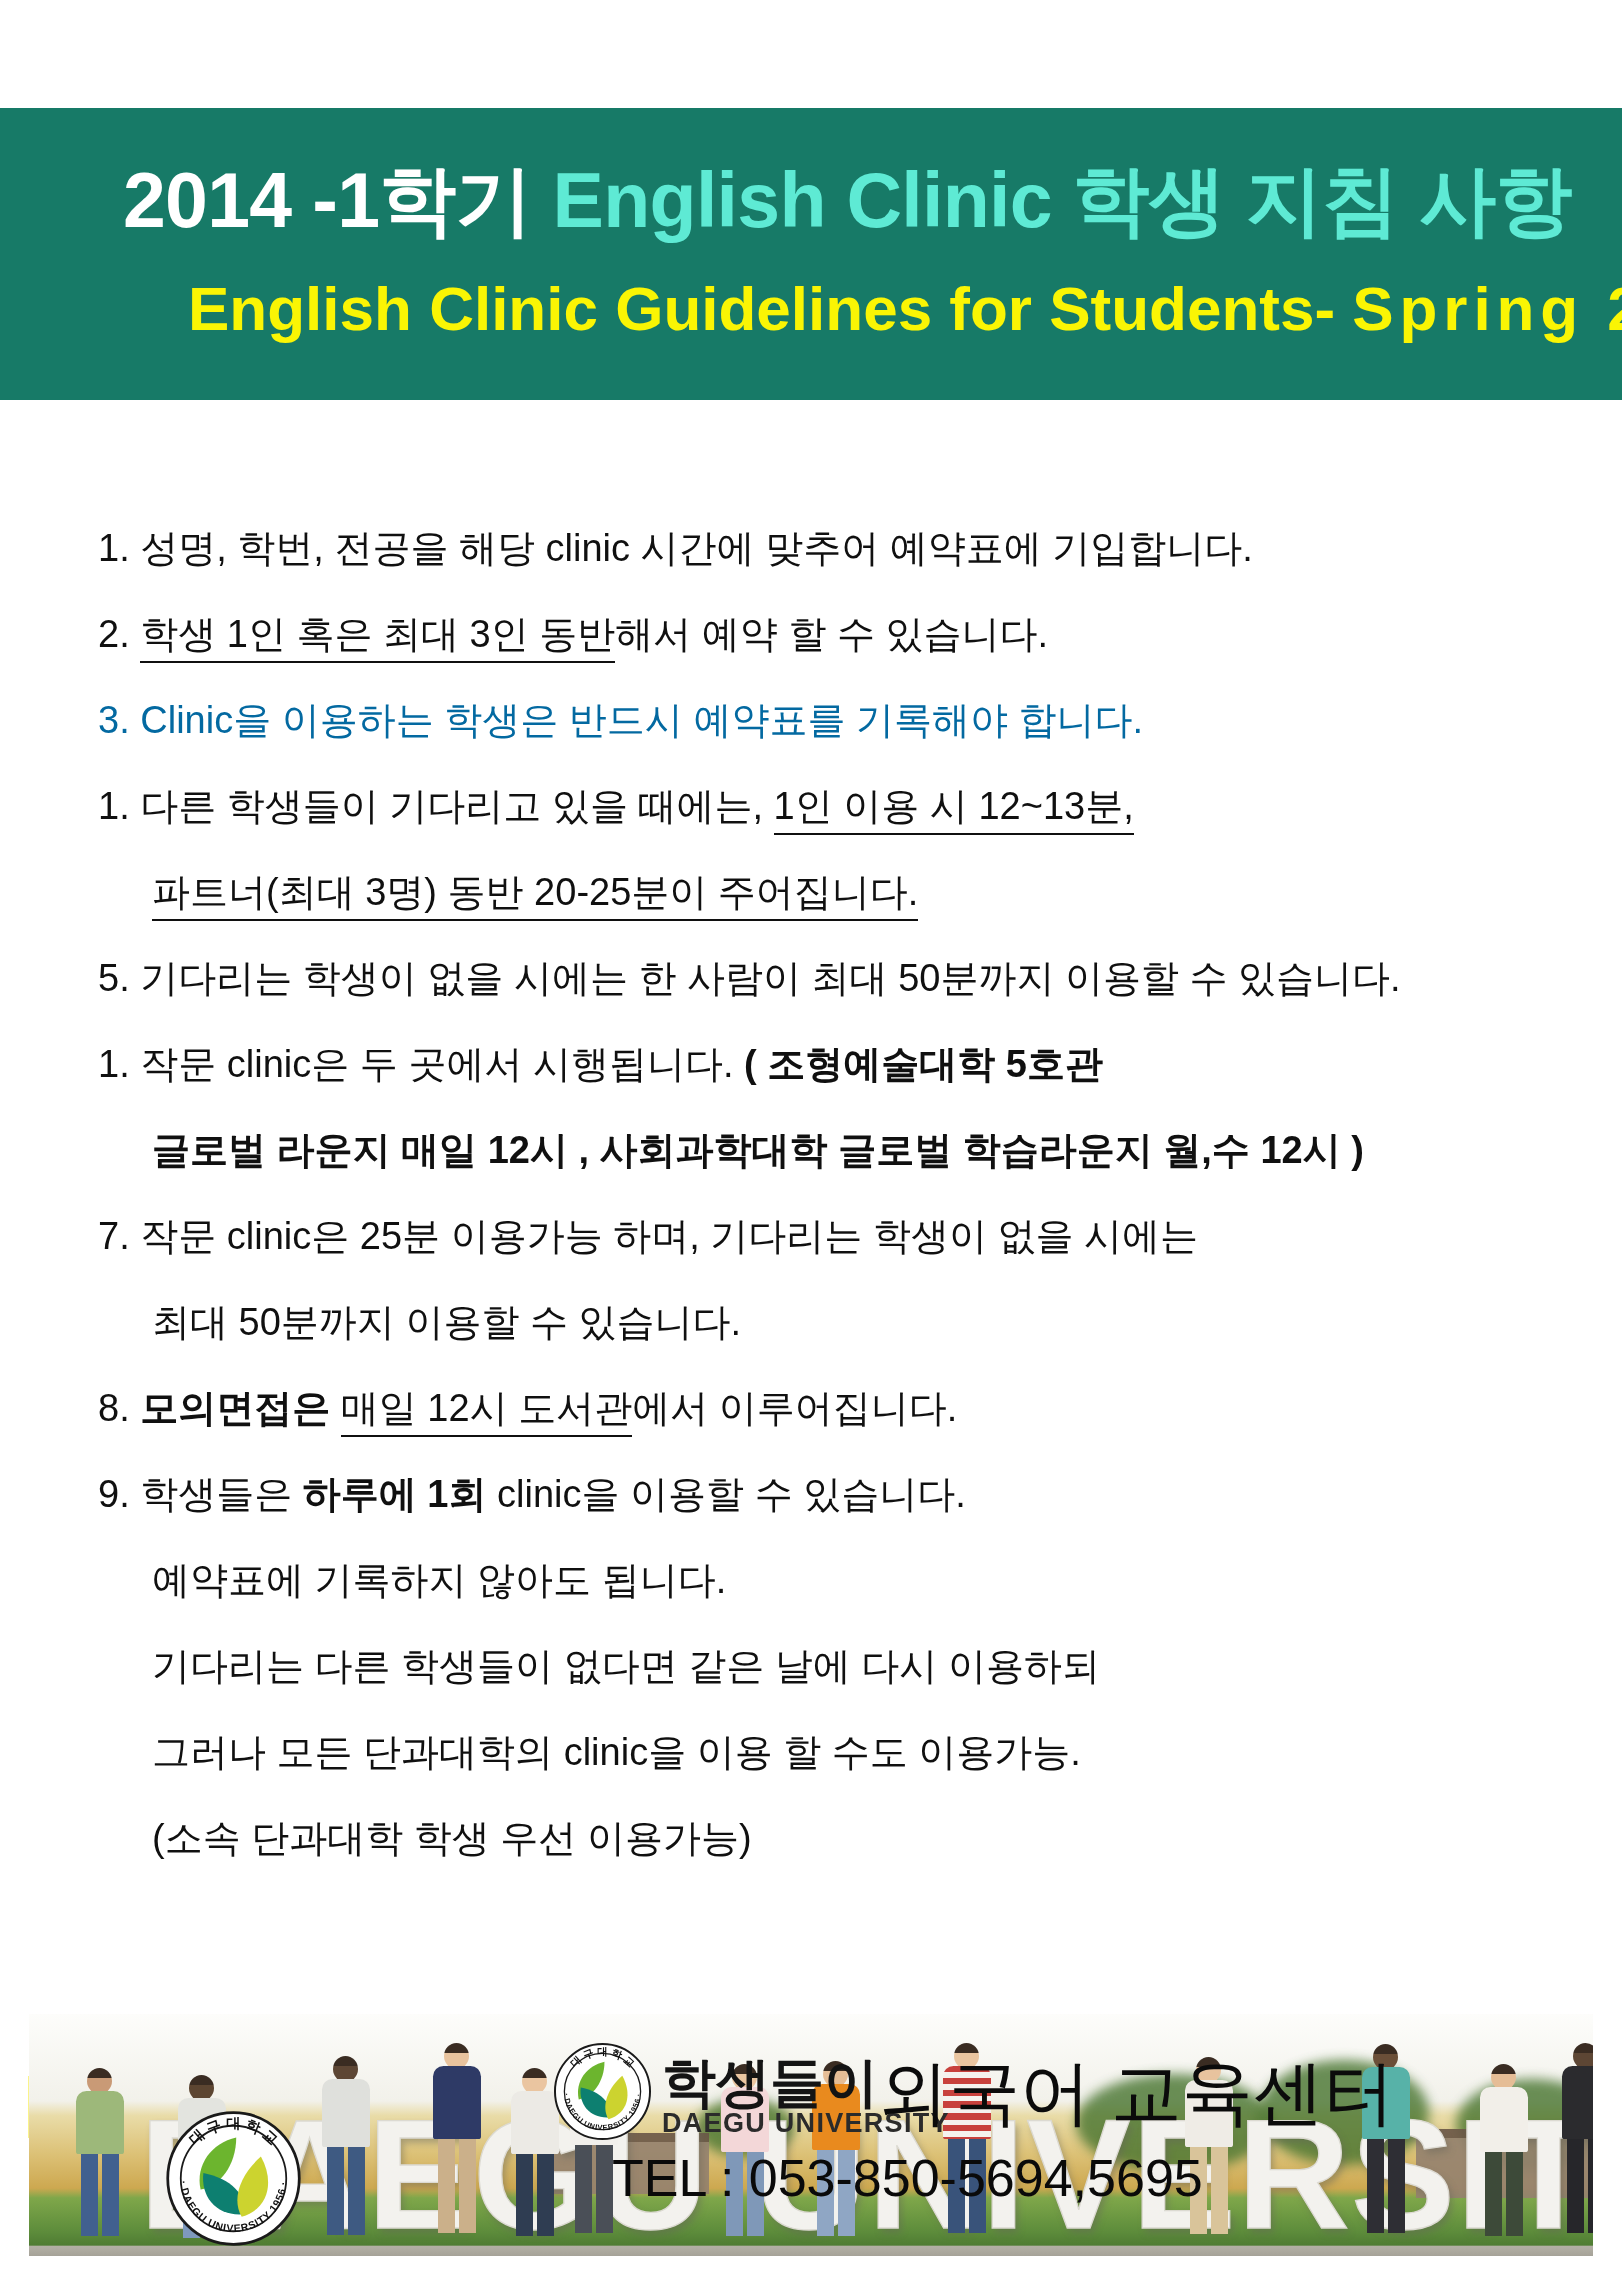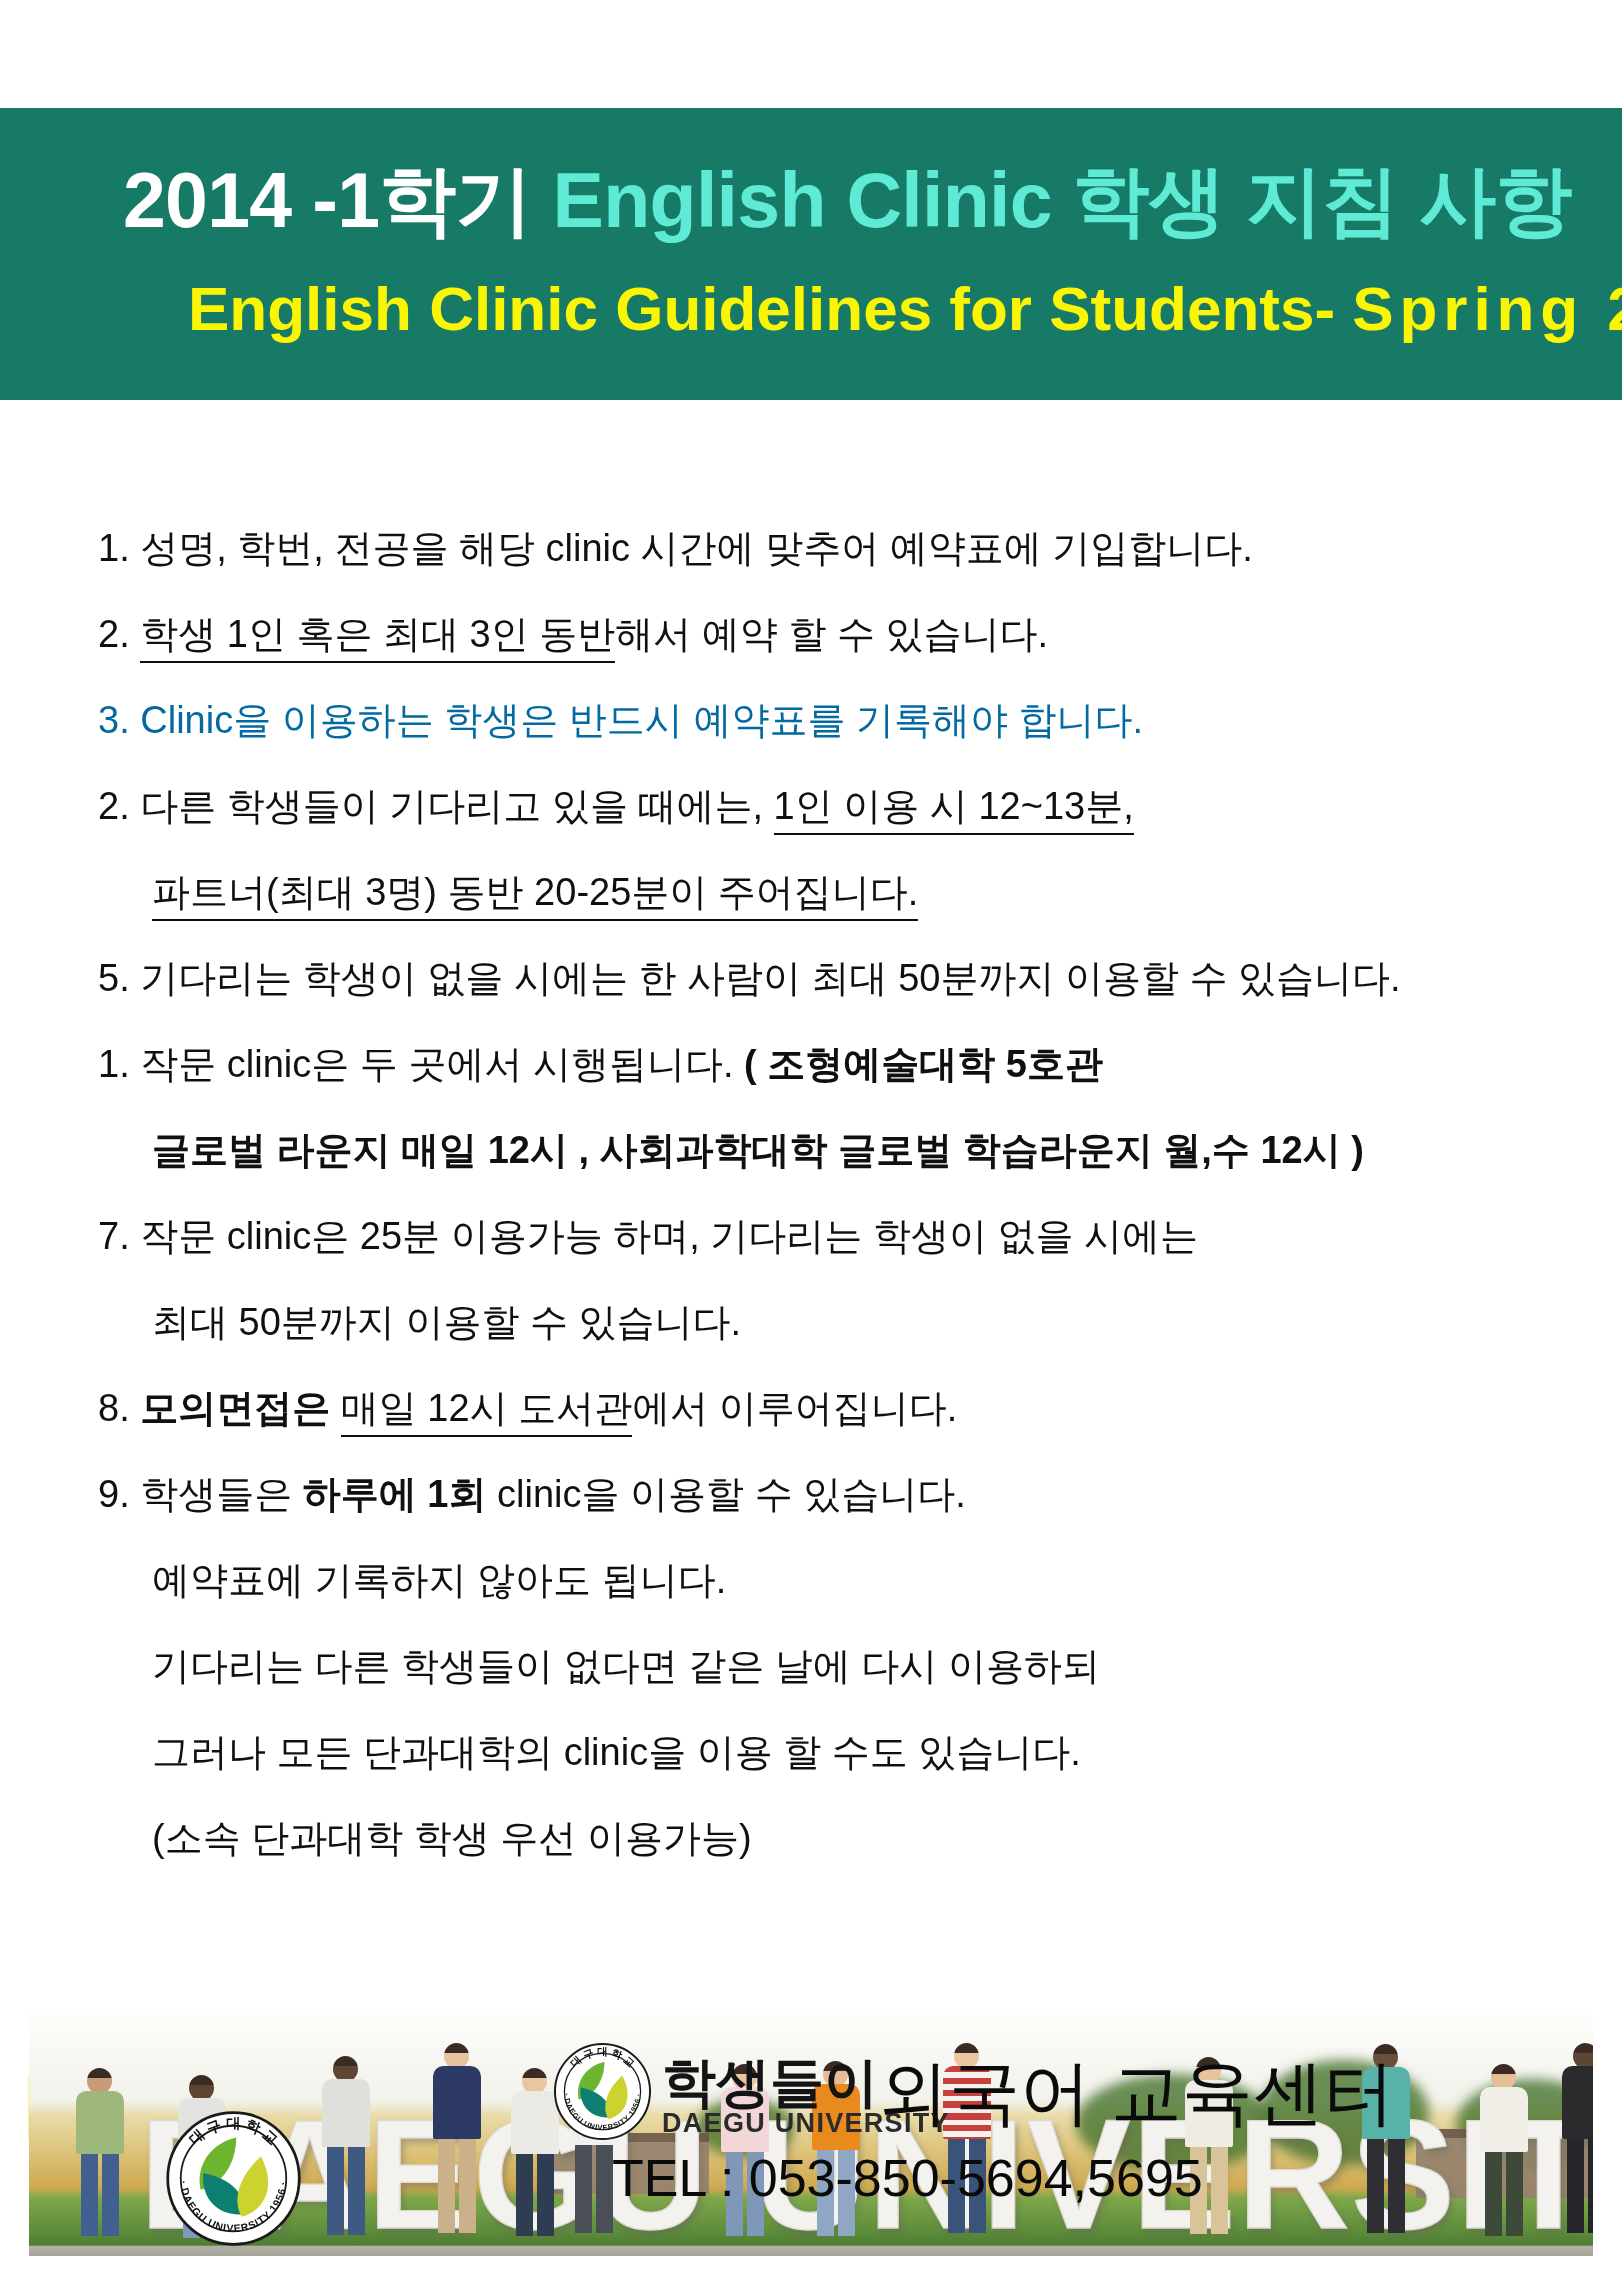--- a/index.html
+++ b/index.html
@@ -59,32 +59,32 @@
   </div>
   <div class="title2">
     <span>English Clinic Guidelines for Students- </span><span class="spring">Spring 2014</span>
   </div>
 </div>
 
 <div class="glist" id="glist">
     <div class="gl-line"><span class="">1. 성명, 학번, 전공을 해당 clinic 시간에 맞추어 예약표에 기입합니다.</span></div>
     <div class="gl-line"><span class="">2. </span><span class="seg-u ">학생 1인 혹은 최대 3인 동반</span><span class="">해서 예약 할 수 있습니다.</span></div>
     <div class="gl-line" style="color: #0369a1;"><span class="">3. Clinic을 이용하는 학생은 반드시 예약표를 기록해야 합니다.</span></div>
-    <div class="gl-line"><span class="">2. 다른 학생들이 기다리고 있을 때에는, </span><span class="seg-u ">1인 이용 시 12~13분,</span></div>
+    <div class="gl-line"><span class="">1. 다른 학생들이 기다리고 있을 때에는, </span><span class="seg-u ">1인 이용 시 12~13분,</span></div>
     <div class="gl-line cont"><span class="seg-u ">파트너(최대 3명) 동반 20-25분이 주어집니다.</span></div>
     <div class="gl-line"><span class="">5. 기다리는 학생이 없을 시에는 한 사람이 최대 50분까지 이용할 수 있습니다.</span></div>
     <div class="gl-line"><span class="">1. 작문 clinic은 두 곳에서 시행됩니다.  </span><span class="seg-b">( 조형예술대학 5호관</span></div>
     <div class="gl-line cont"><span class="seg-b">글로벌 라운지 매일 12시 , 사회과학대학 글로벌 학습라운지 월,수 12시 )</span></div>
     <div class="gl-line"><span class="">7. 작문 clinic은 25분 이용가능 하며, 기다리는 학생이 없을 시에는</span></div>
     <div class="gl-line cont"><span class="">최대 50분까지 이용할 수 있습니다.</span></div>
     <div class="gl-line"><span class="">8. </span><span class="seg-b">모의면접은</span><span class=""> </span><span class="seg-u ">매일 12시 도서관</span><span class="">에서 이루어집니다.</span></div>
     <div class="gl-line"><span class="">9. 학생들은 </span><span class="seg-b">하루에 1회</span><span class=""> clinic을 이용할 수 있습니다.</span></div>
     <div class="gl-line cont"><span class="">예약표에 기록하지 않아도 됩니다.</span></div>
     <div class="gl-line cont"><span class="">기다리는 다른 학생들이 없다면 같은 날에 다시 이용하되</span></div>
-    <div class="gl-line cont"><span class="">그러나 모든 단과대학의 clinic을 이용 할 수도 있습니다.</span></div>
+    <div class="gl-line cont"><span class="">그러나 모든 단과대학의 clinic을 이용 할 수도 이용가능.</span></div>
     <div class="gl-line cont"><span class="">(소속 단과대학 학생 우선 이용가능)</span></div>
   </div>
 
 <div class="ysq"></div>
 
 <div class="photo" id="photo">
   <div class="tree" style="left:667px;top:84px;width:98px;height:59px;"></div>
   <div class="tree" style="left:1047px;top:60px;width:196px;height:98px;"></div>
   <div class="tree" style="left:1230px;top:46px;width:170px;height:105px;"></div>
   <div class="tree" style="left:1427px;top:65px;width:151px;height:92px;"></div>

